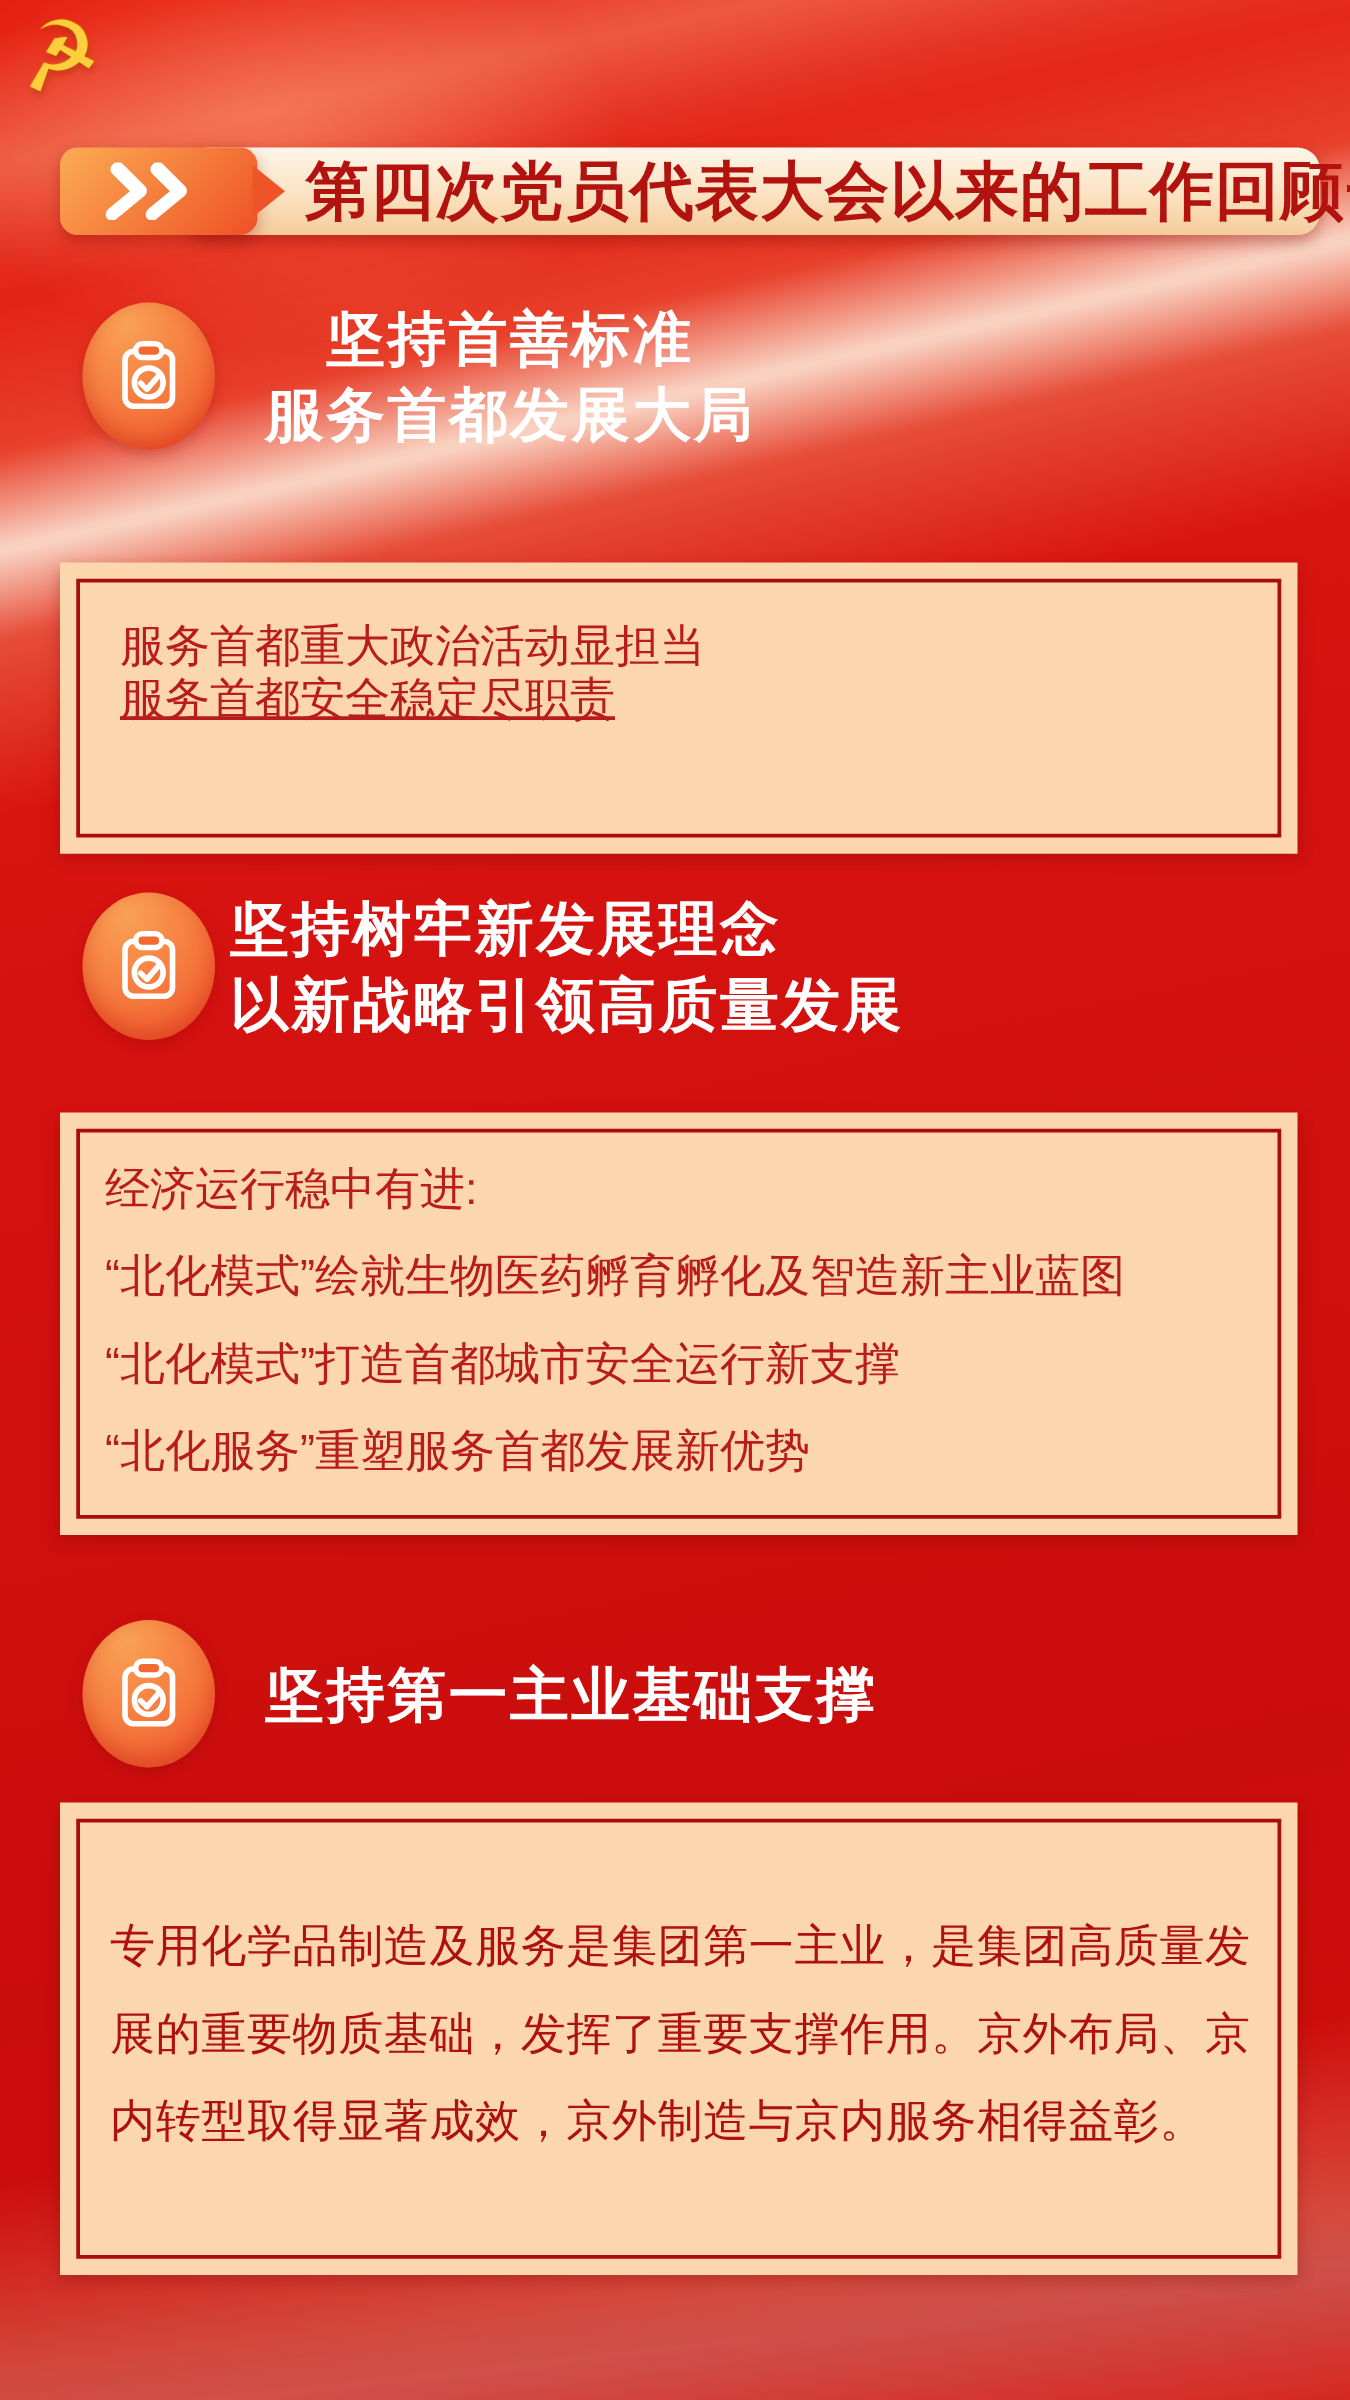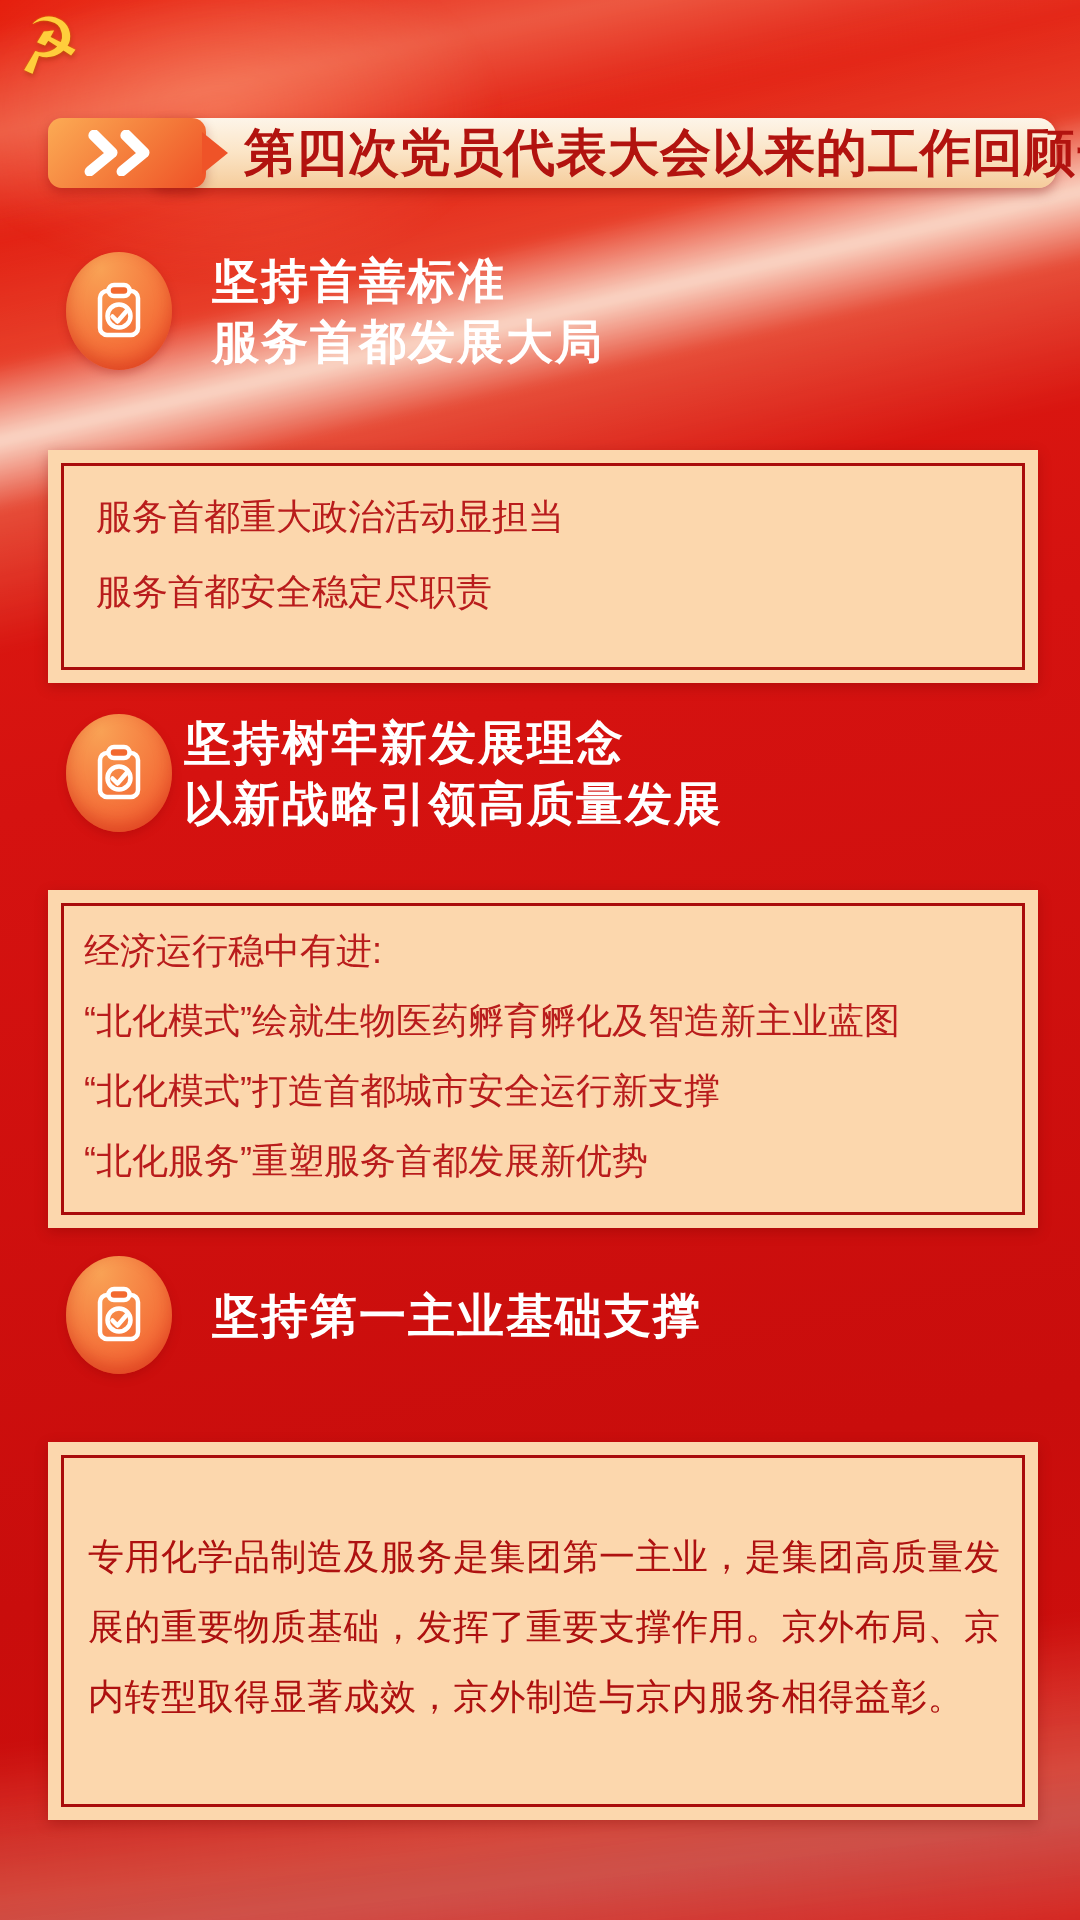--- a/index.html
+++ b/index.html
@@ -69,21 +69,21 @@
   .banner-tag::after{
     content:"";position:absolute;left:154px;top:50%;transform:translateY(-50%);
     width:0;height:0;
     border-left:26px solid #ef5328;
     border-top:21px solid transparent;
     border-bottom:21px solid transparent;
   }
   .chev{transform:skewX(-6deg);}
   
   .sec{position:absolute;left:66px;display:flex;align-items:center;gap:40px;}
-  .sec1{top:250px;} .sec2{top:712px;gap:12px;} .sec3{top:1256px;justify-content:center;}
+  .sec1{top:240px;text-align:center;} .sec2{top:712px;gap:12px;} .sec3{top:1296px;justify-content:center;}
   .sec-icon{
     width:106px;height:118px;border-radius:50%;
     background:radial-gradient(130% 130% at 32% 14%,#f9a255 0%,#f5763c 48%,#ee3f23 100%);
     display:flex;align-items:center;justify-content:center;
     box-shadow:inset 0 -8px 16px rgba(190,25,8,.35), 0 4px 10px rgba(130,0,0,.25);
     flex:0 0 auto;
   }
   .sec-title{
     font-size:47px;font-weight:800;color:#ffffff;
     line-height:61px;letter-spacing:2px;white-space:nowrap;
@@ -96,21 +96,21 @@
   }
   .box::after{
     content:"";position:absolute;inset:13px;border:3px solid #a90c0c;pointer-events:none;
   }
   .box1{top:450px;height:233px;padding:46px 30px 0 48px;}
   .box2{top:890px;height:338px;padding:40px 16px 0 36px;}
   .box3{top:1442px;height:378px;padding:80px 16px 0 40px;}
   .box-line{
     margin:0;font-size:36px;color:#b91c1c;line-height:42px;white-space:nowrap;
   }
-  .box1 .box-line + .box-line{margin-top:33px;}
+  .box1 .box-line + .box-line{text-decoration:underline;}
   .box2 .box-line + .box-line{margin-top:28px;}
   .box-para{
     margin:0;font-size:36px;color:#ae1110;line-height:70px;
     text-align:left;letter-spacing:.5px;
   }
 </style>
 </head>
 <body>
 
 <div class="poster">

